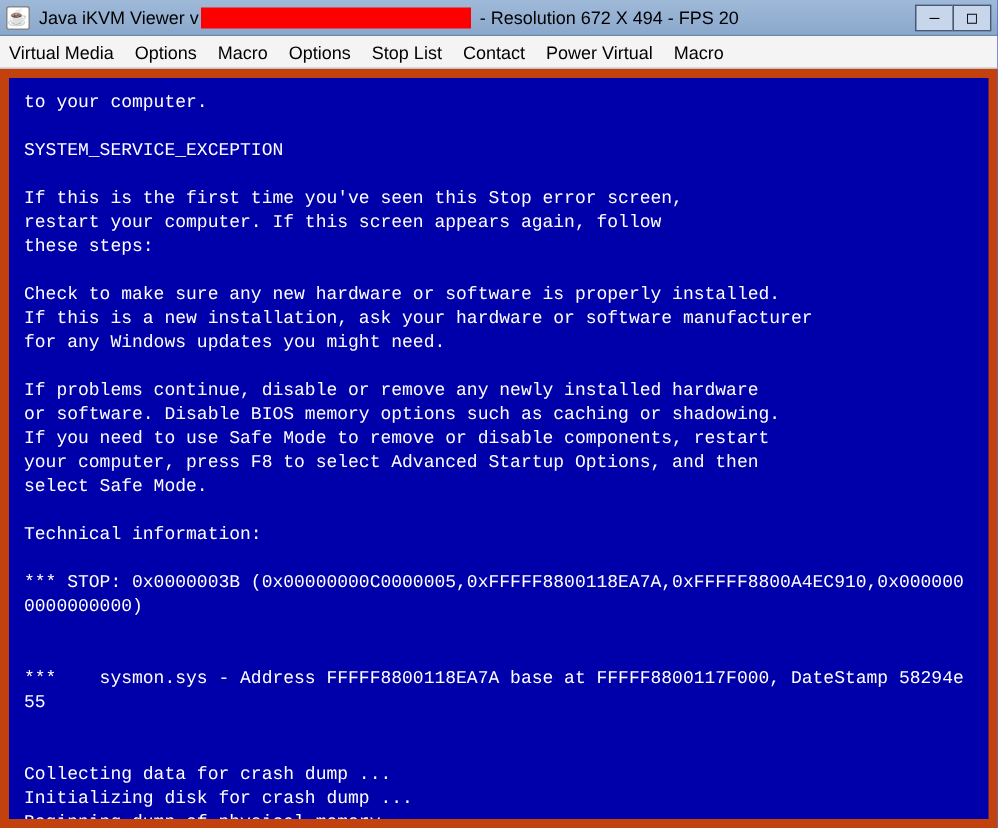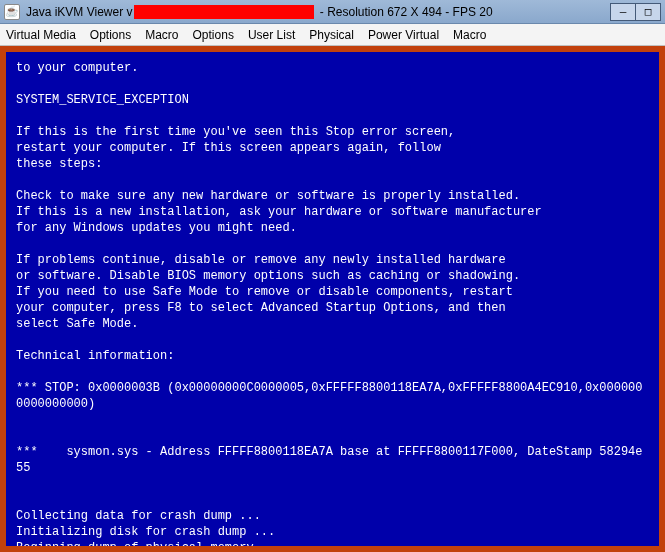--- a/index.html
+++ b/index.html
@@ -95,22 +95,22 @@
     <div class="win-btn">—</div>
     <div class="win-btn">□</div>
   </div>
 </div>
 
 <div class="menubar">
   <span>Virtual Media</span>
   <span>Options</span>
   <span>Macro</span>
   <span>Options</span>
-  <span>User List</span>
-  <span>Physical</span>
+  <span>Stop List</span>
+  <span>Contact</span>
   <span>Power Virtual</span>
   <span>Macro</span>
 </div>
 
 <div class="viewport">
   <div class="bsod">to your computer.
 
 SYSTEM_SERVICE_EXCEPTION
 
 If this is the first time you've seen this Stop error screen,

